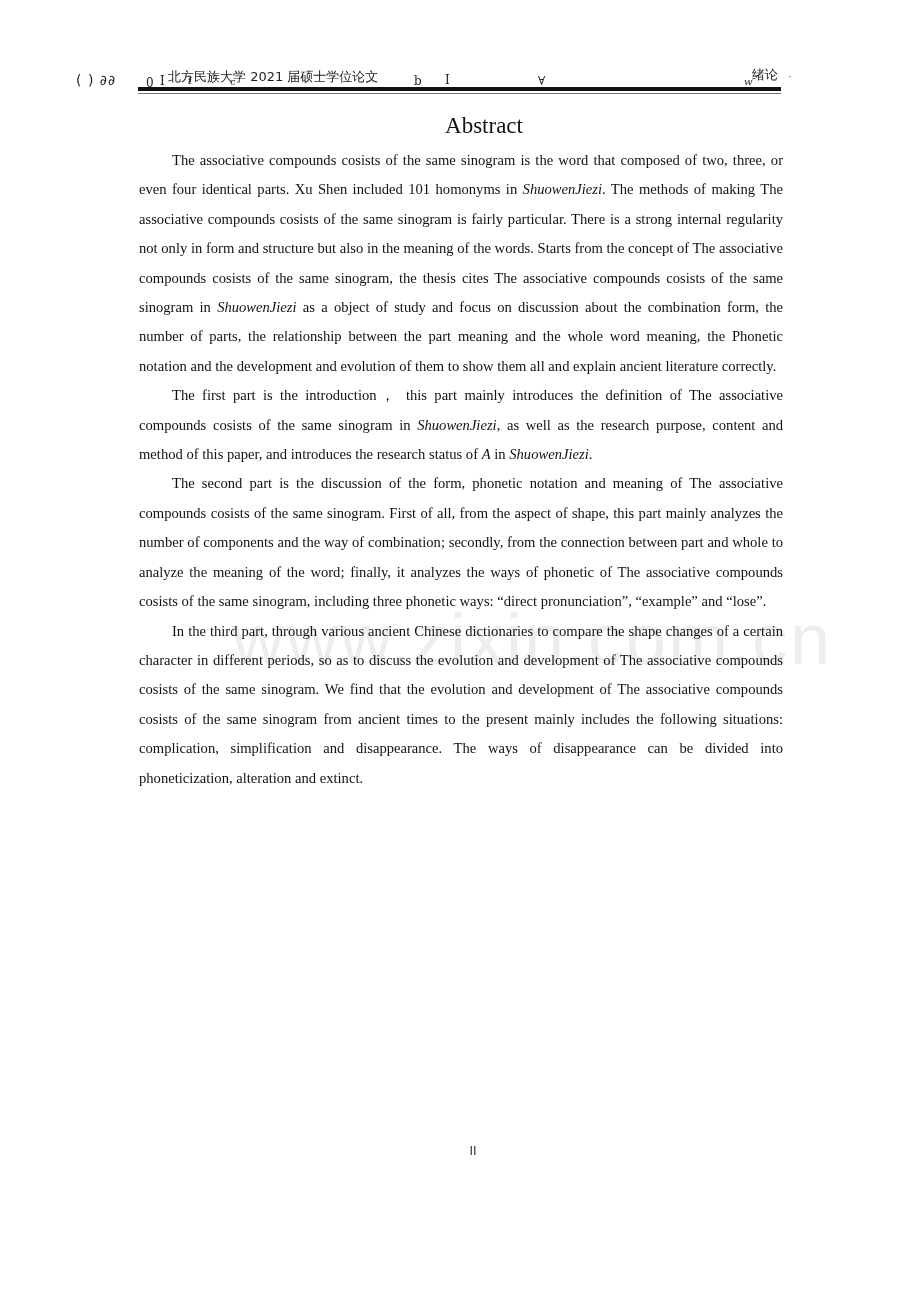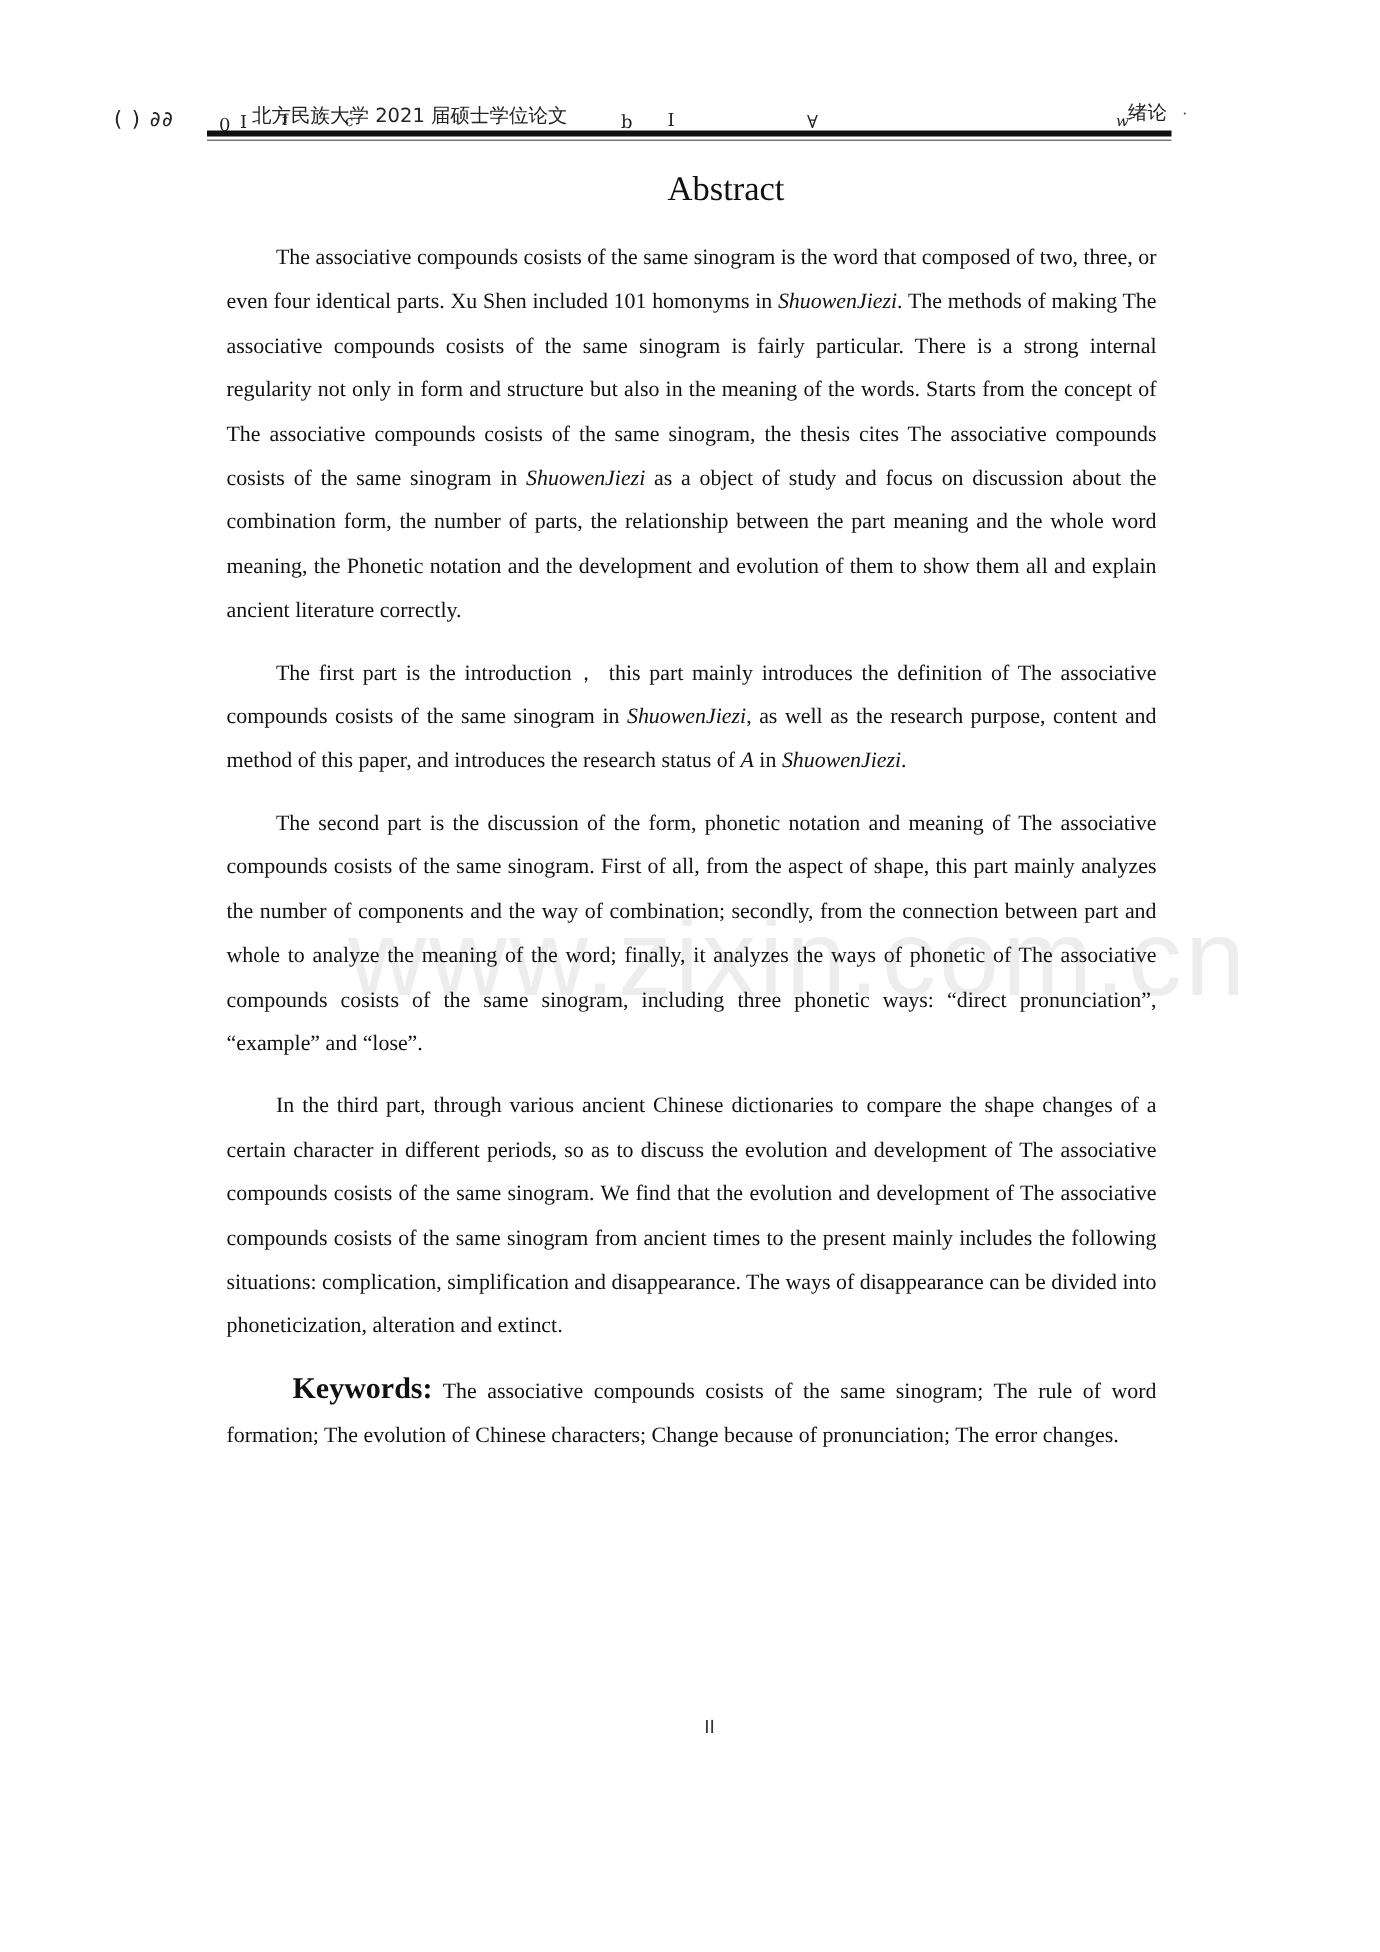--- a/index.html
+++ b/index.html
@@ -13,21 +13,21 @@
   .hdr-right { position: absolute; left: 752px; top: 0; font-size: 13px;
                font-family: "DejaVu Sans", sans-serif; color: #222; }
   .hdr-dot { position: absolute; left: 788px; top: 4px; font-size: 11px; color: #444; }
   .hdr-glyph { position: absolute; font-size: 12px; color: #222; font-family: "DejaVu Serif", serif; }
   .rule-thick { position: absolute; left: 138px; top: 21px; width: 643px; height: 4px; background: #111; }
   .rule-thin { position: absolute; left: 138px; top: 27px; width: 643px; height: 1px; background: #777; }
   .title { position: absolute; left: 0; top: 113px; width: 968px; text-align: center;
            font-size: 23px; color: #111; }
   .content { position: absolute; left: 139px; top: 146px; width: 644px; font-size: 14.6px;
              line-height: 29.4px; text-align: justify; }
-  .content p { margin: 12px; text-indent: 33px; }
+  .content p { margin: 0; text-indent: 33px; }
   .content em { font-style: italic; }
   .keywords { margin-top: 1px; text-indent: 44px !important; }
   .kw-label { font-weight: bold; font-size: 20px; }
   .watermark { position: absolute; left: 232px; top: 598px; font-size: 72px;
                font-family: "Liberation Sans", sans-serif; color: rgba(0,0,0,0.07);
                letter-spacing: 2px; pointer-events: none; }
   .pagenum { position: absolute; left: 0; top: 1144px; width: 946px; text-align: center;
              font-size: 12px; font-family: "DejaVu Sans", sans-serif; color: #333; }
 </style>
 </head>
@@ -52,16 +52,15 @@
 
 <div class="title">Abstract</div>
 
 <div class="watermark">www.zixin.com.cn</div>
 
 <div class="content">
   <p><span>The associative compounds cosists of the same sinogram is the word that composed of two, three, or even four identical parts. Xu Shen included 101 homonyms in </span><em>ShuowenJiezi</em><span>. The methods of making The associative compounds cosists of the same sinogram is fairly particular. There is a strong internal regularity not only in form and structure but also in the meaning of the words. Starts from the concept of The associative compounds cosists of the same sinogram, the thesis cites The associative compounds cosists of the same sinogram in </span><em>ShuowenJiezi</em><span> as a object of study and focus on discussion about the combination form, the number of parts, the relationship between the part meaning and the whole word meaning, the Phonetic notation and the development and evolution of them to show them all and explain ancient literature correctly.</span></p>
   <p><span>The first part is the introduction， this part mainly introduces the definition of The associative compounds cosists of the same sinogram in </span><em>ShuowenJiezi</em><span>, as well as the research purpose, content and method of this paper, and introduces the research status of </span><em>A</em><span> in </span><em>ShuowenJiezi</em><span>.</span></p>
   <p><span>The second part is the discussion of the form, phonetic notation and meaning of The associative compounds cosists of the same sinogram. First of all, from the aspect of shape, this part mainly analyzes the number of components and the way of combination; secondly, from the connection between part and whole to analyze the meaning of the word; finally, it analyzes the ways of phonetic of The associative compounds cosists of the same sinogram, including three phonetic ways: “direct pronunciation”, “example” and “lose”.</span></p>
   <p><span>In the third part, through various ancient Chinese dictionaries to compare the shape changes of a certain character in different periods, so as to discuss the evolution and development of The associative compounds cosists of the same sinogram. We find that the evolution and development of The associative compounds cosists of the same sinogram from ancient times to the present mainly includes the following situations: complication, simplification and disappearance. The ways of disappearance can be divided into phoneticization, alteration and extinct.</span></p>
-  <p class="keywords"><span class="kw-label">Keywords:</span><span> The associative compounds cosists of the same sinogram; The rule of word formation; The evolution of Chinese characters; Change because of pronunciation; The error changes.</span></p>
 </div>
 
 <div class="pagenum">II</div>
 
 </body></html>

